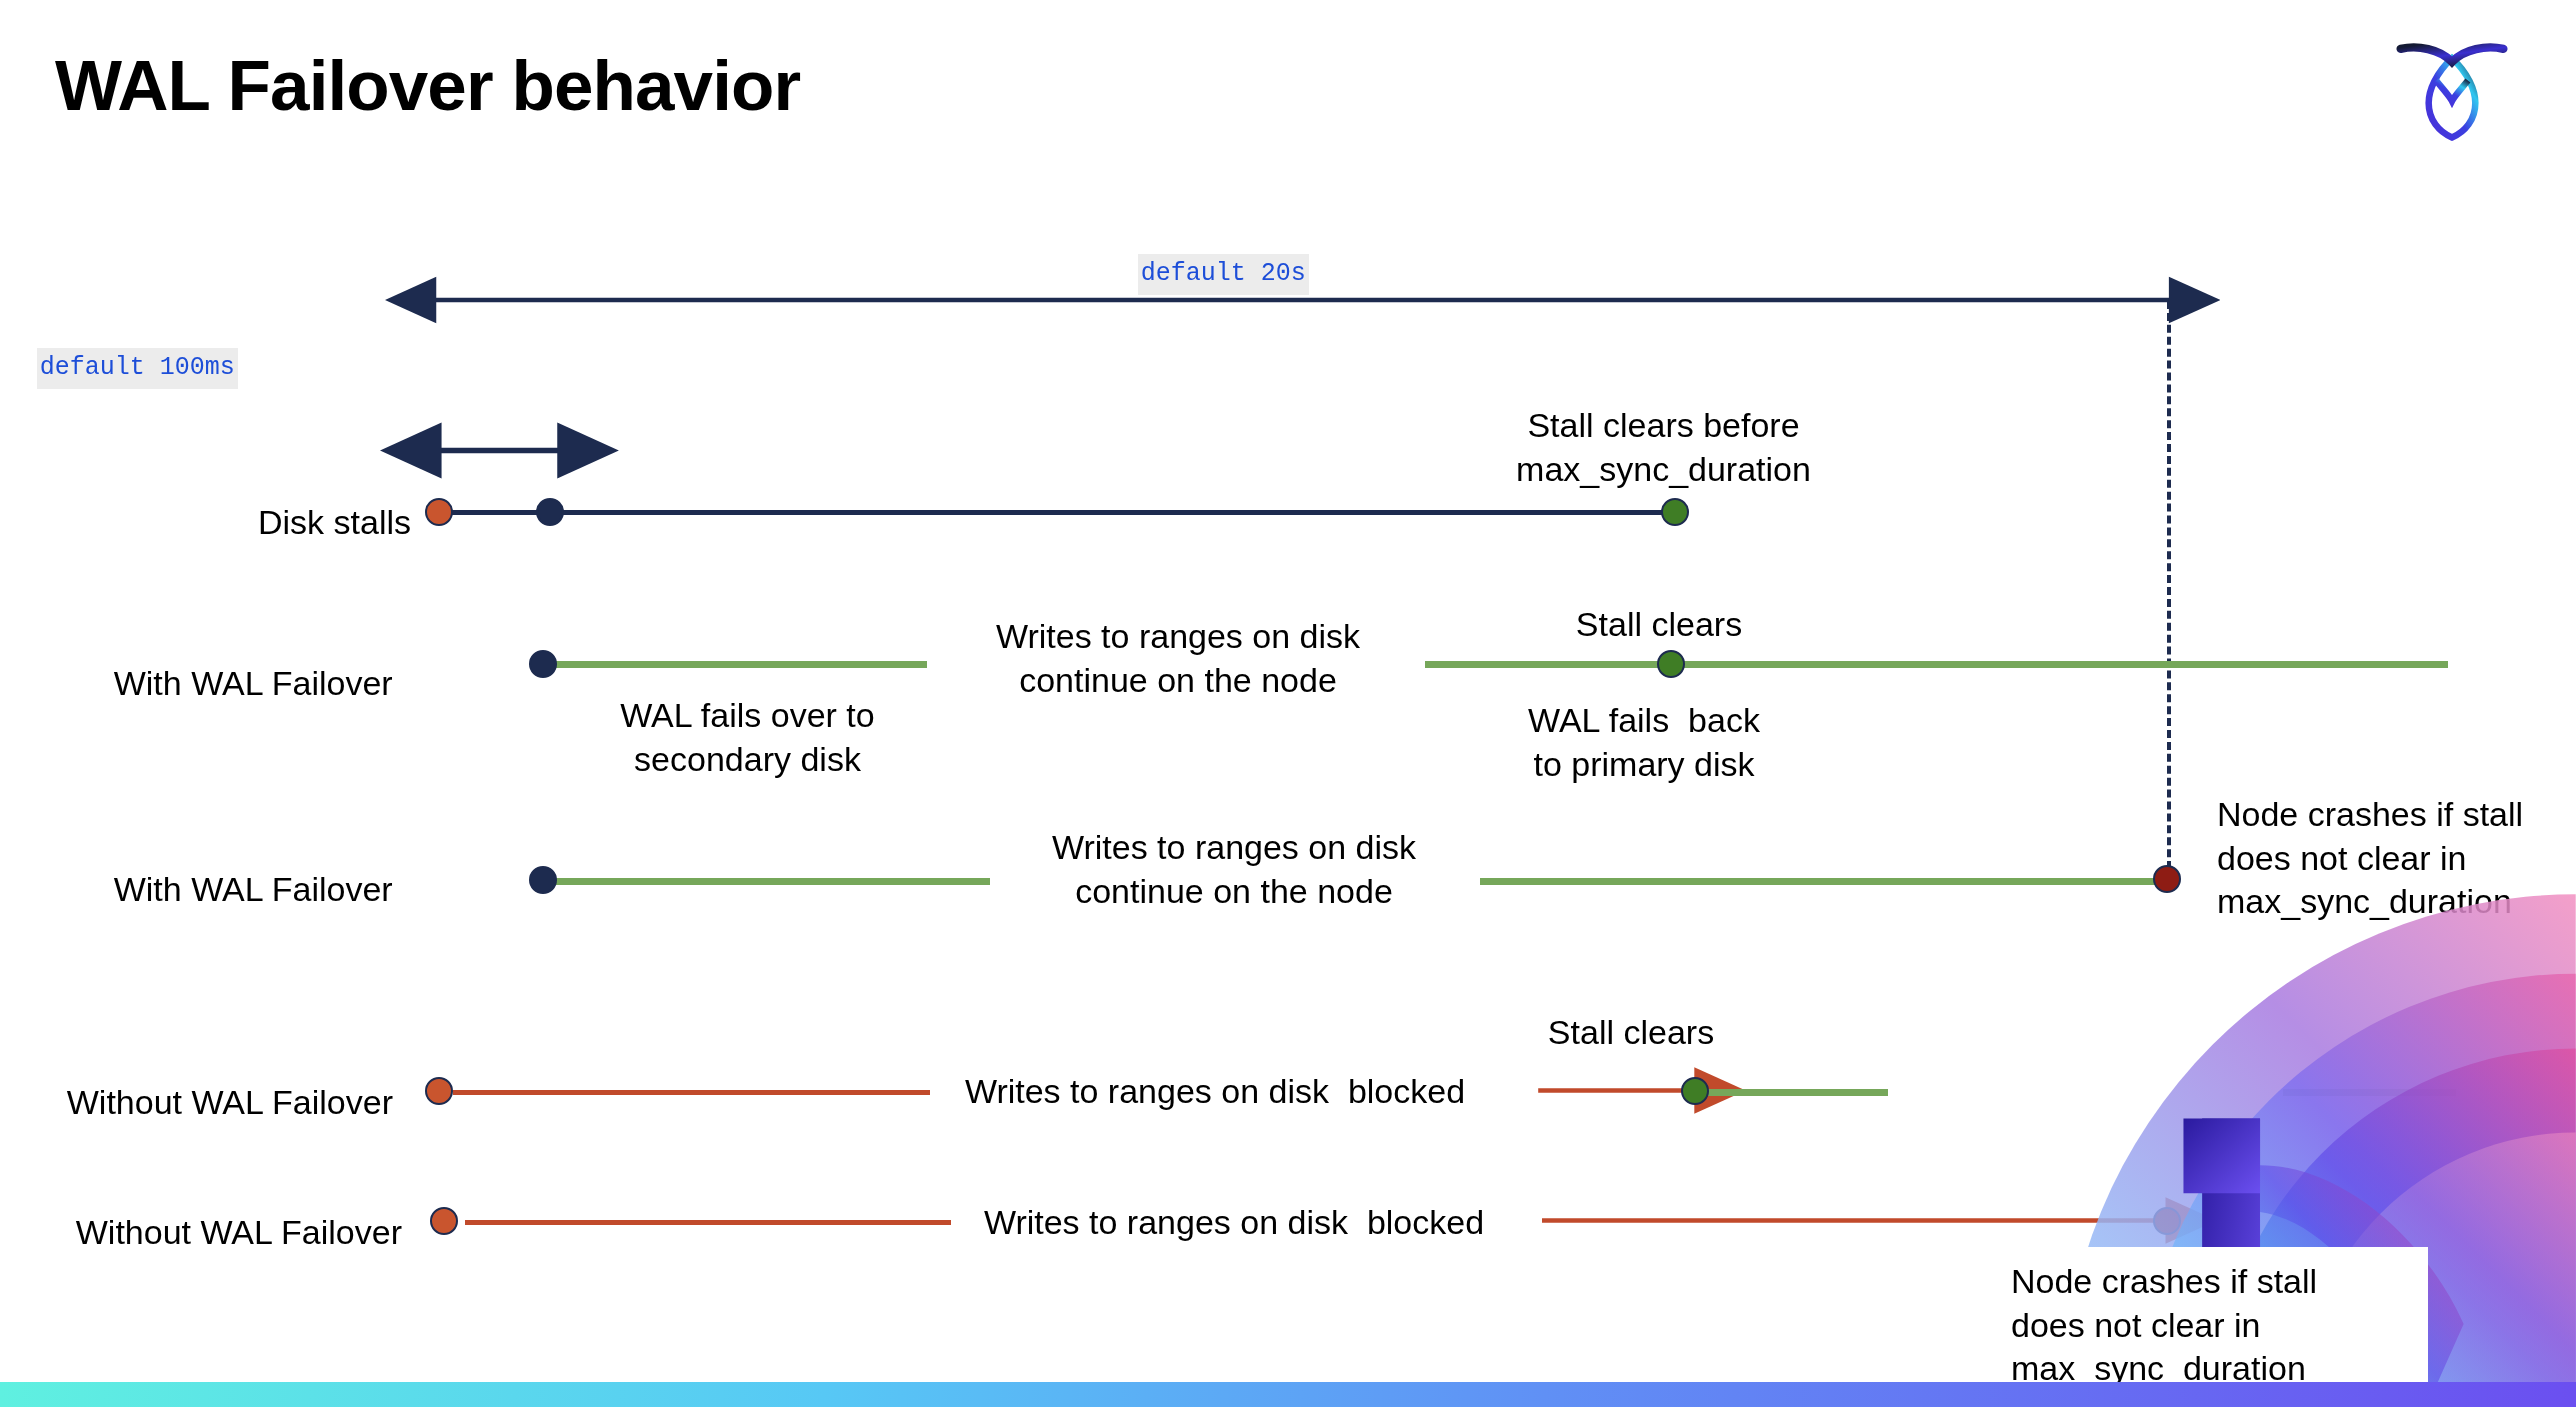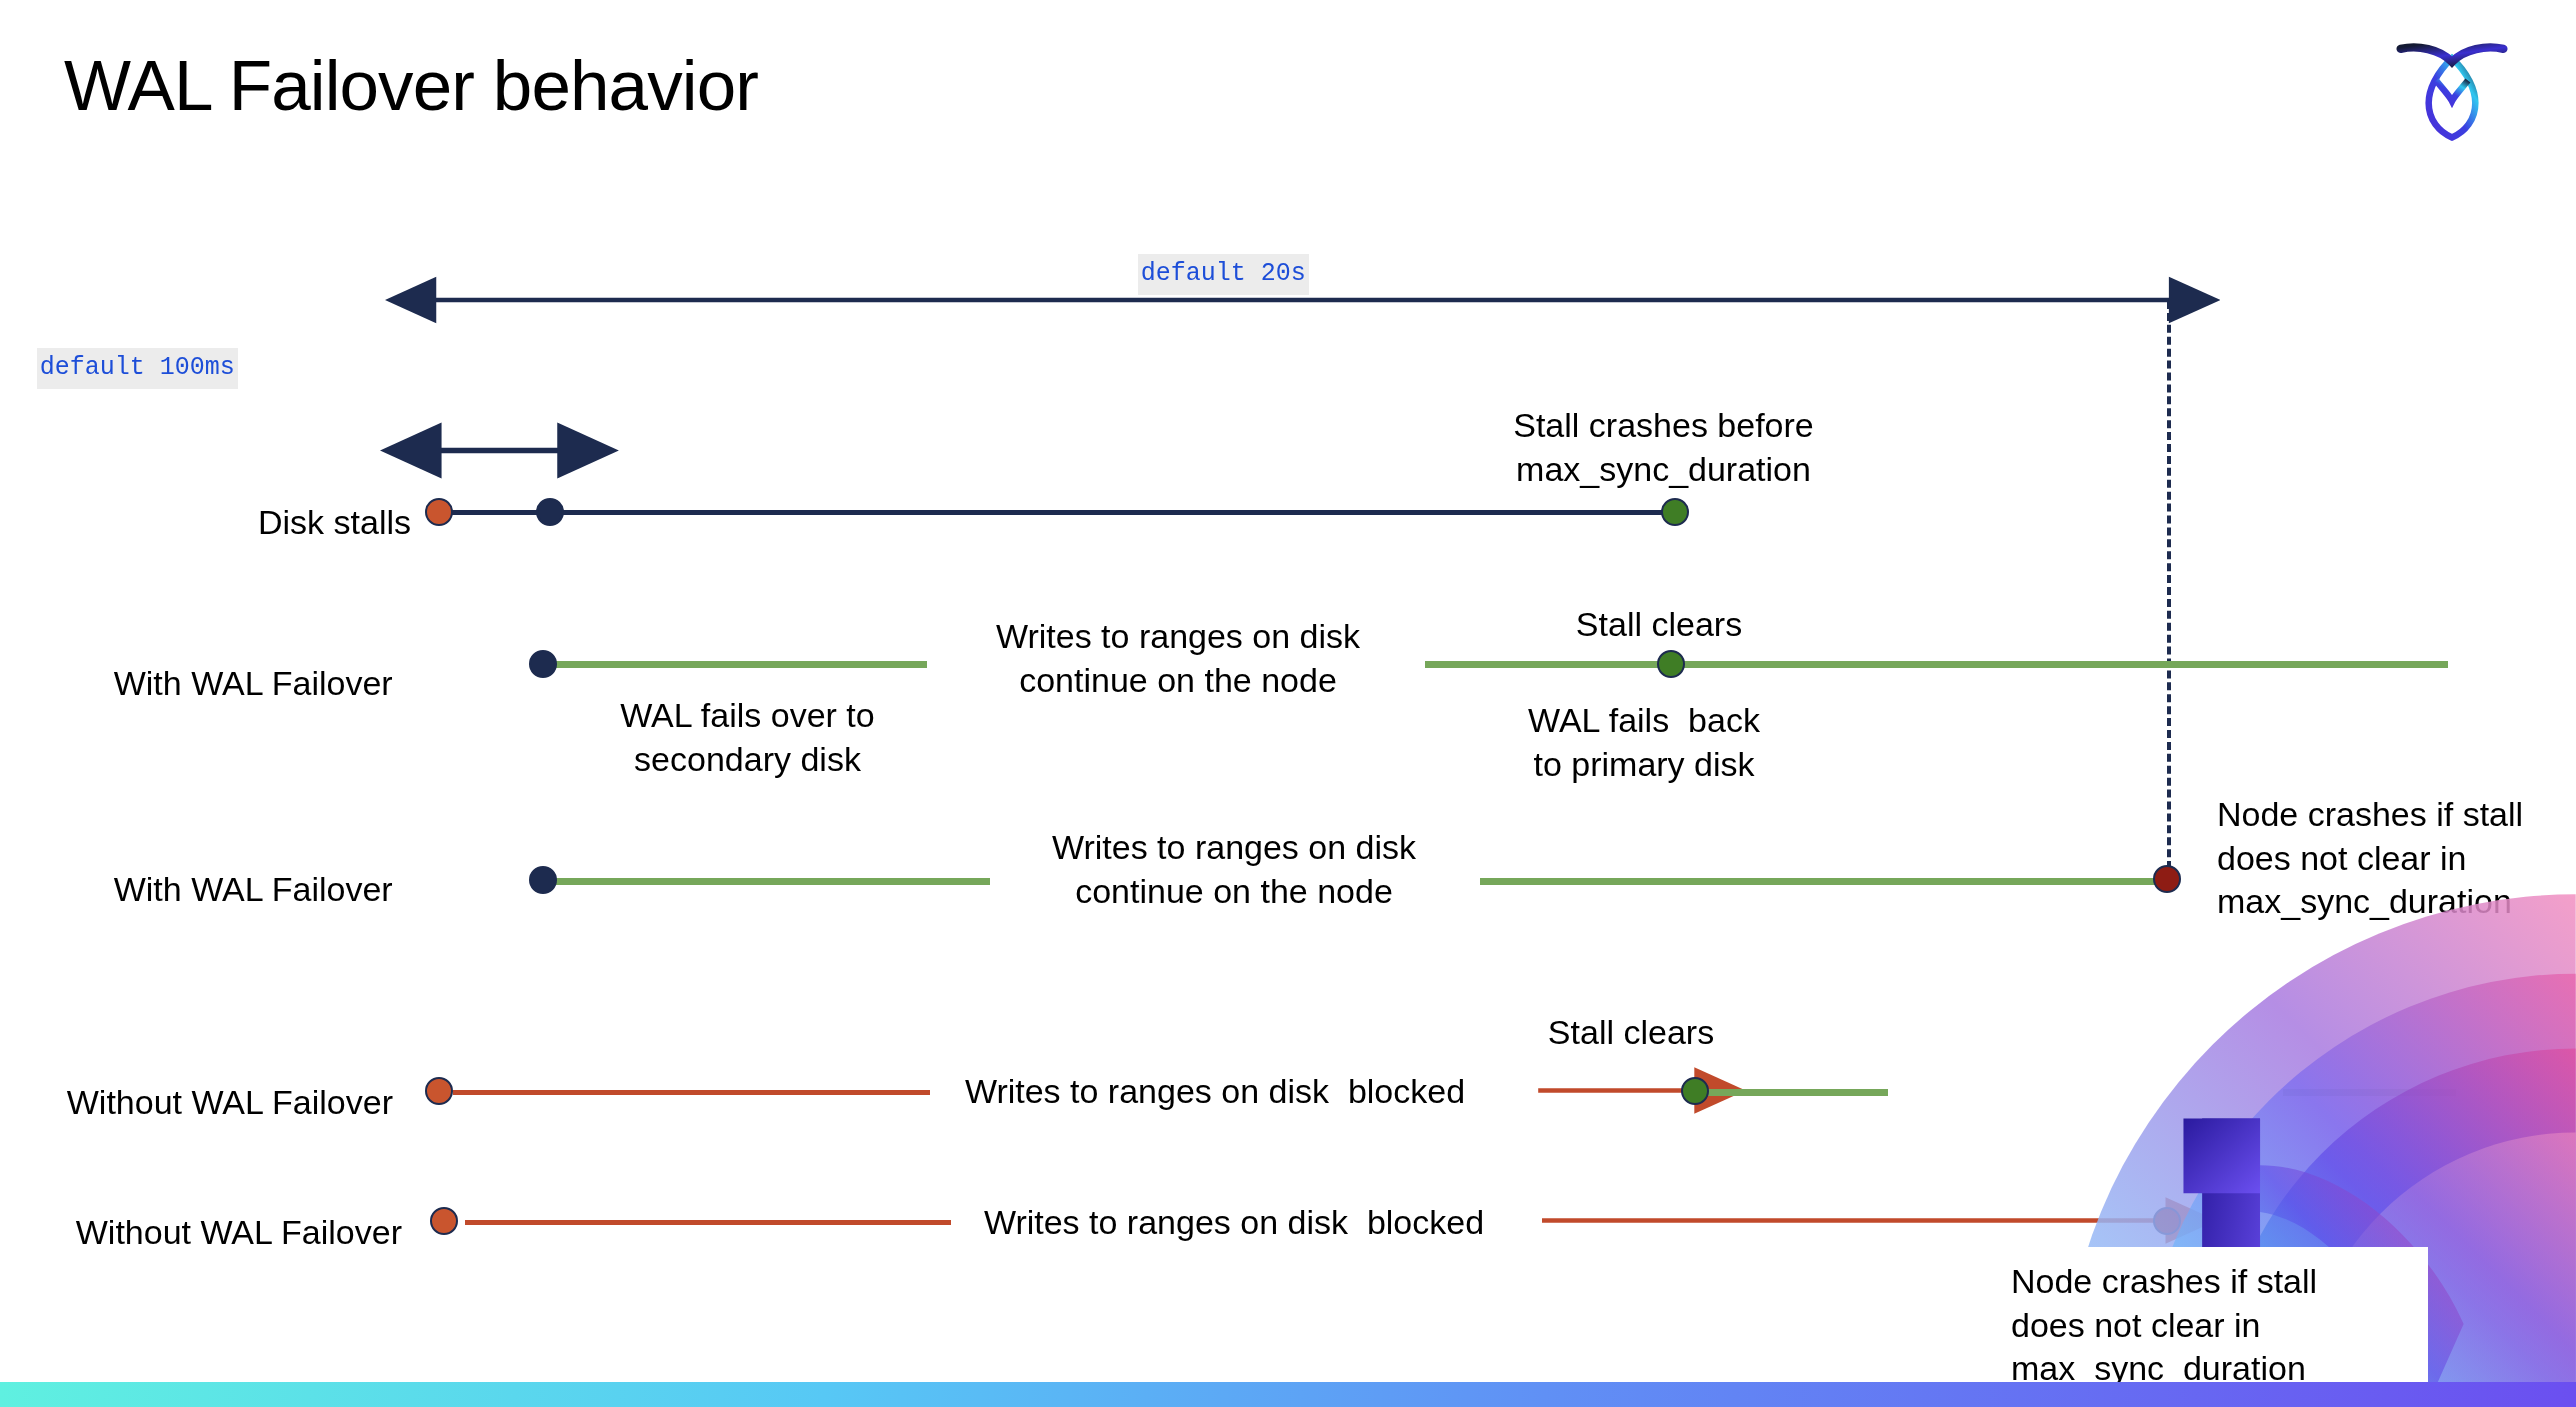--- a/index.html
+++ b/index.html
@@ -1,21 +1,21 @@
 <!DOCTYPE html>
 <html style="font-size:15px"><head>
 <meta charset="utf-8">
 <style>
   html,body{margin:0;padding:0;background:#ffffff;}
   body{width:2576px;height:1408px;position:relative;overflow:hidden;
        font-family:"Liberation Sans","DejaVu Sans",sans-serif;color:#000;}
   .slide{position:absolute;inset:0;background:#fff;overflow:hidden;}
 
   
-  .title{position:absolute;left:64px;top:45px;font-size:71px;font-weight:normal;
+  .title{position:absolute;left:55px;top:45px;font-size:71px;font-weight:bold;
          letter-spacing:-0.9px;line-height:1.15;color:#000;white-space:nowrap;}
 
   
   .logo{position:absolute;left:2382px;top:32px;width:140px;height:112px;}
 
   
   .code{position:absolute;font-family:"Liberation Mono","DejaVu Sans Mono",monospace;
         font-size:25px;line-height:1.55;color:#1d4ed8;white-space:nowrap;}
   .code span{background:#ececec;display:inline-block;padding:0.9px 2.8px;}
 
@@ -104,21 +104,21 @@
 
   <div class="vdash" style="left:2167px;top:301px;height:580px;"></div>
 
   <div class="lbl r" style="left:93px;top:493px;width:318px;">Disk stalls</div>
 
   <div class="line" style="left:449px;top:510px;width:1234px;"></div>
   <div class="dot orange" style="left:425px;top:498px;"></div>
   <div class="dot navy" style="left:536px;top:498px;"></div>
   <div class="dot green" style="left:1661px;top:498px;"></div>
 
-  <div class="lbl c" style="left:1467px;top:404px;width:393px;">Stall crashes before
+  <div class="lbl c" style="left:1467px;top:404px;width:393px;">Stall clears before
 max_sync_duration</div>
 
   <div class="lbl r" style="left:18.7px;top:654px;width:374px;">With WAL Failover</div>
 
   <div class="line green" style="left:553px;top:661px;width:374px;"></div>
   <div class="line green" style="left:1425px;top:661px;width:1023px;"></div>
   <div class="dot navy" style="left:529px;top:650px;"></div>
   <div class="dot green" style="left:1657px;top:650px;"></div>
 
   <div class="lbl c" style="left:935px;top:615px;width:486px;">Writes to ranges on disk

